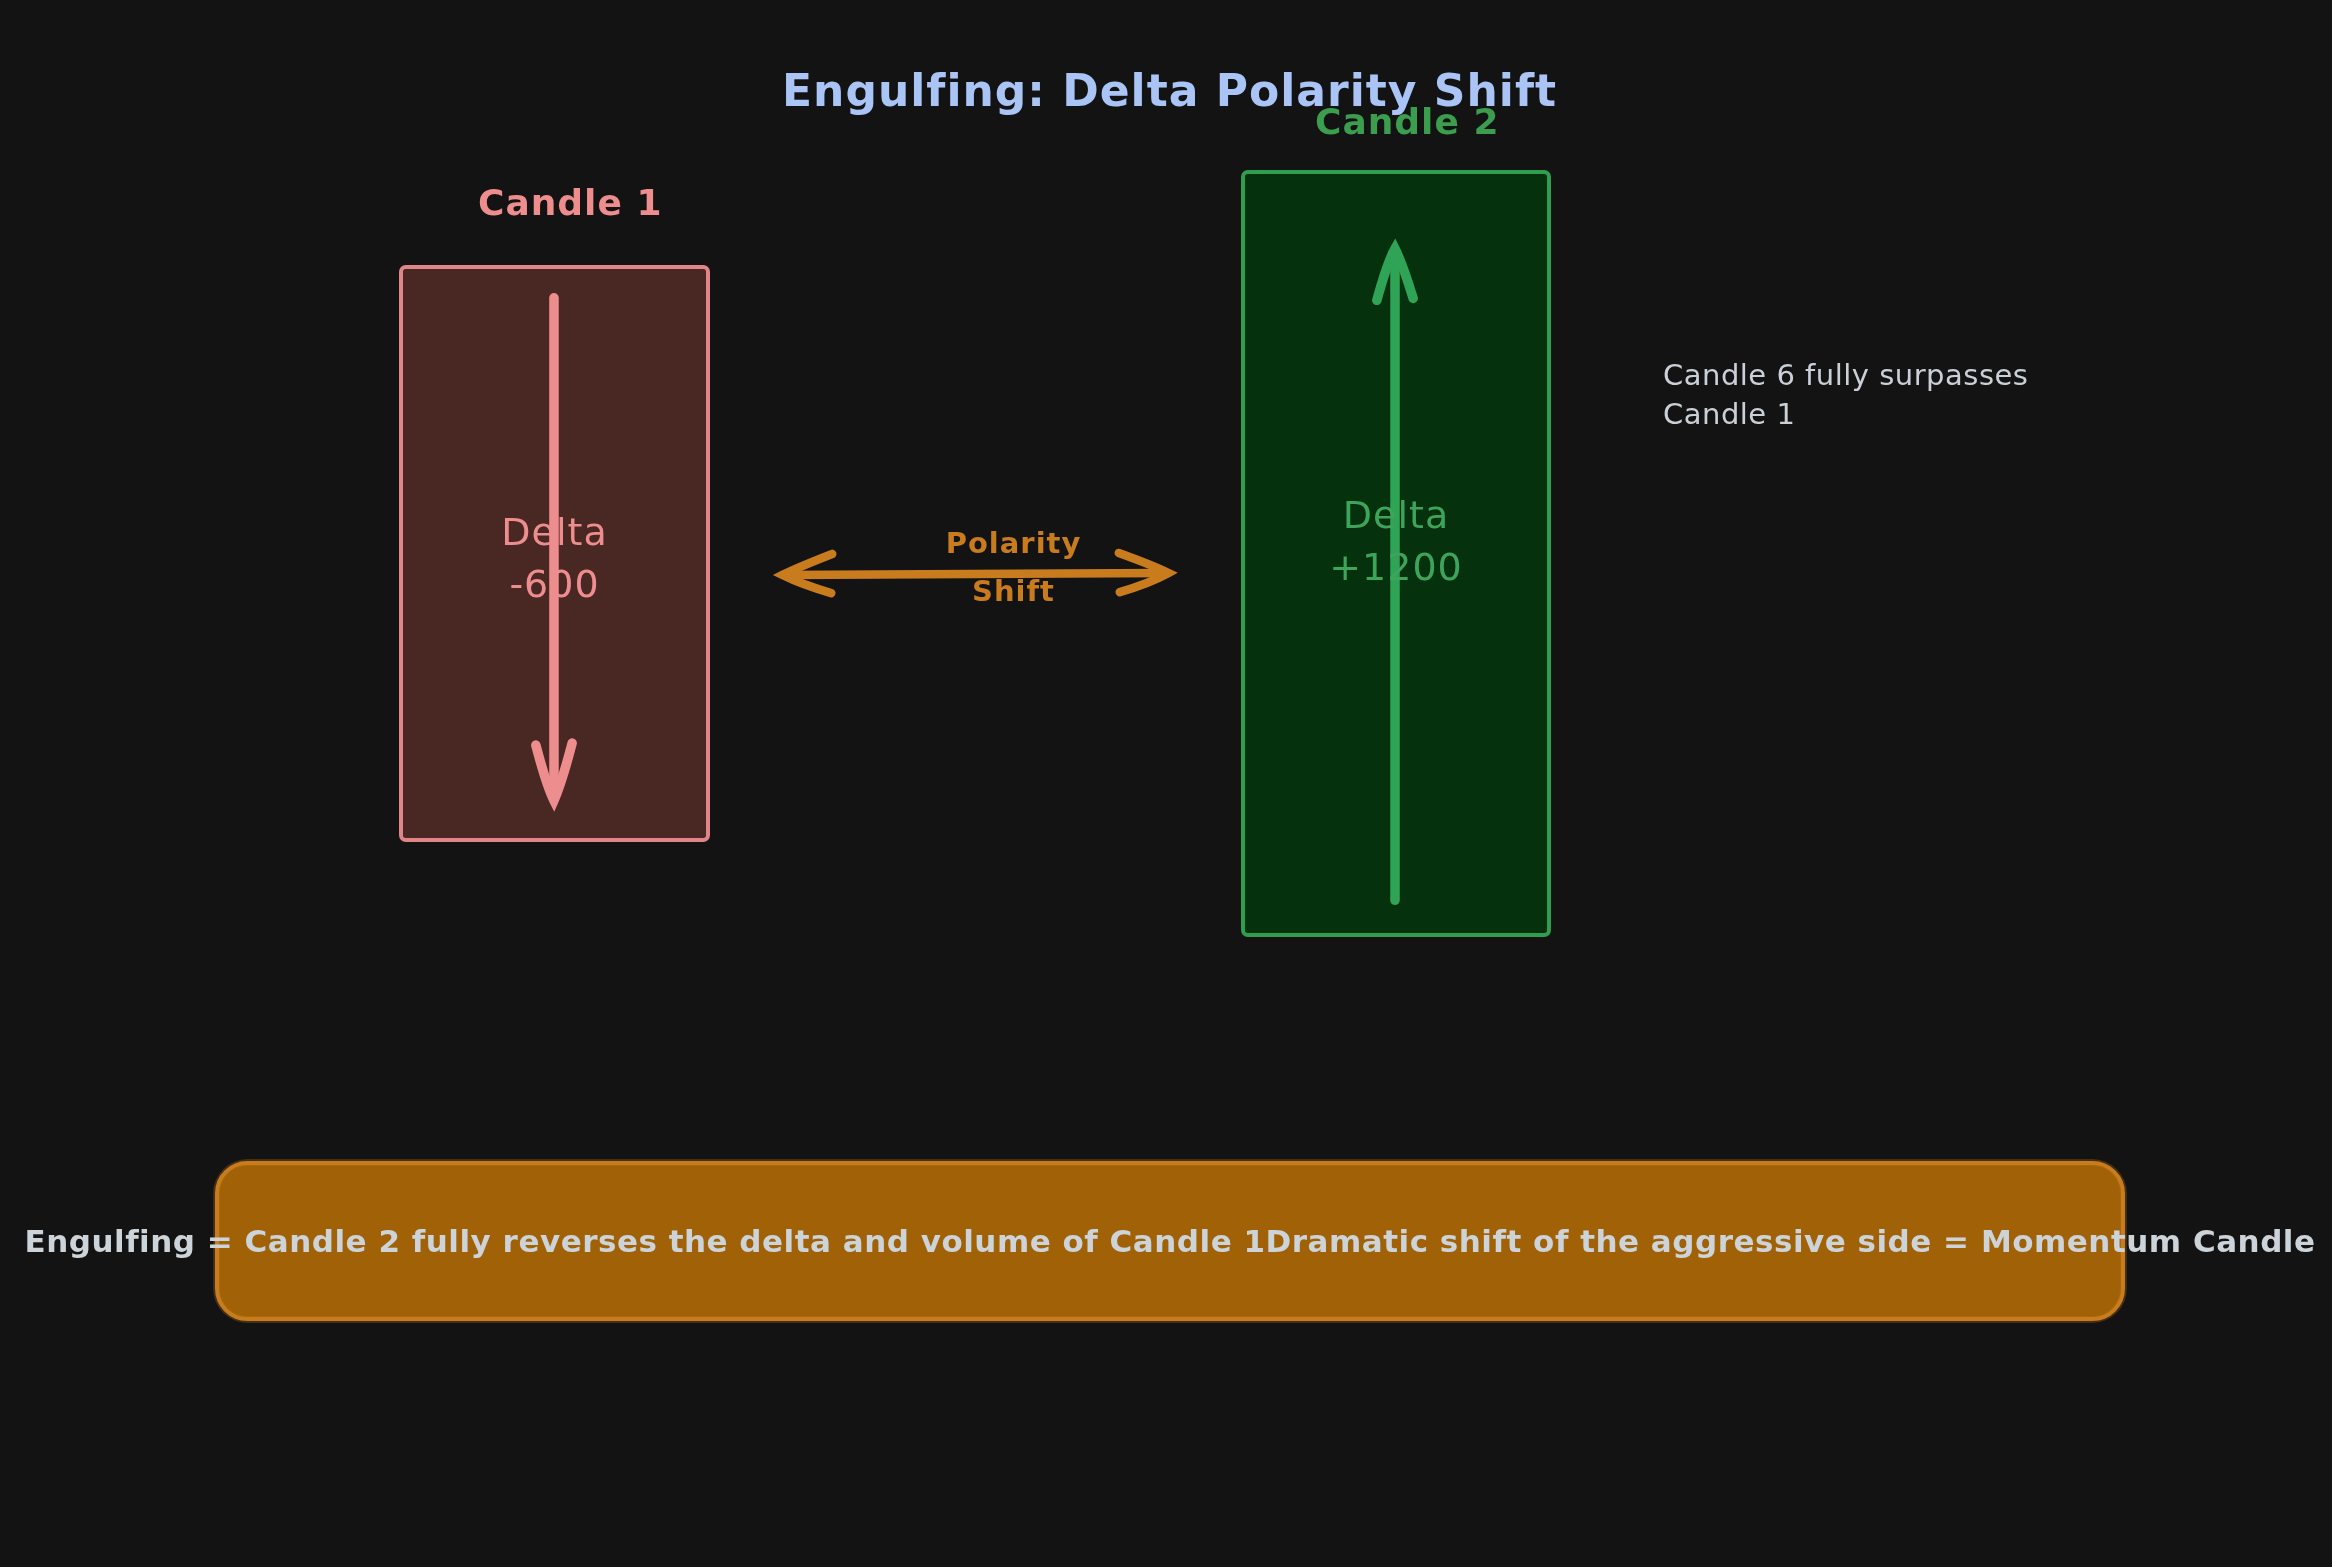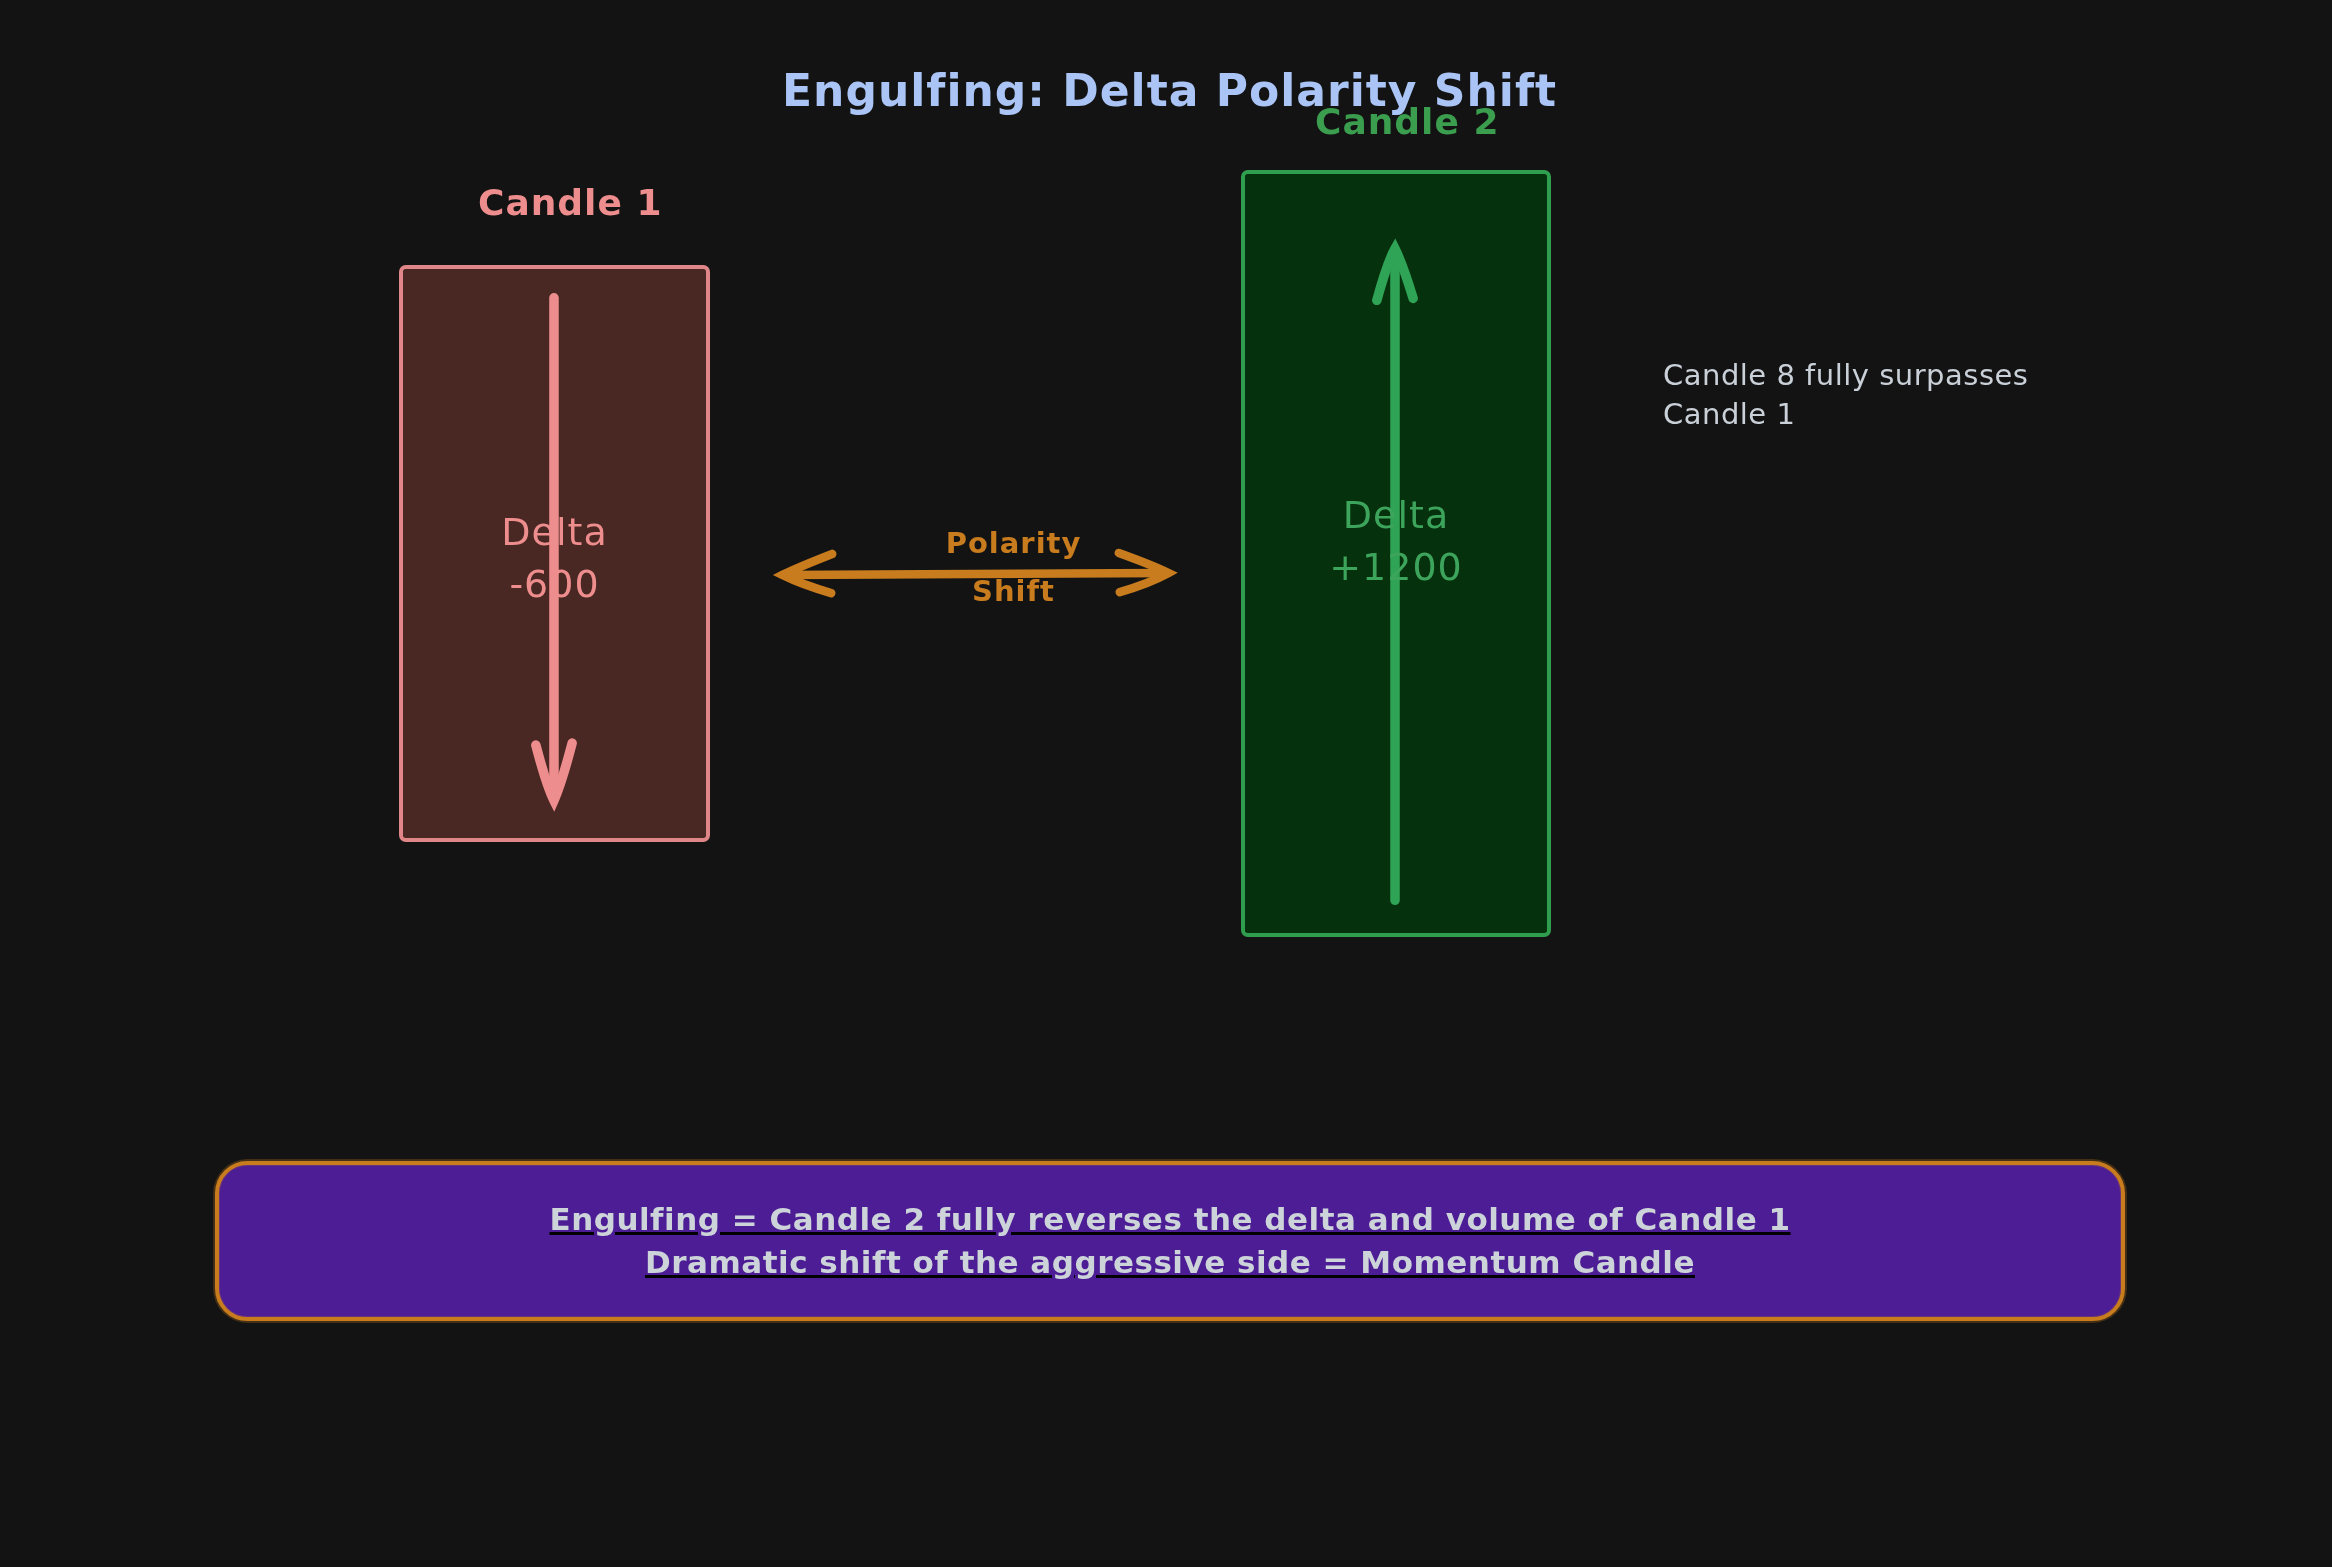--- a/index.html
+++ b/index.html
@@ -46,24 +46,24 @@
   .polarity-line2{left:899px;top:574px;}
 
   .annotation{
     position:absolute;left:1663px;top:356px;
     font-size:29px;line-height:39px;color:#c9d0d8;letter-spacing:0.5px;
     font-weight:500;white-space:nowrap;
   }
 
   .callout{
     position:absolute;left:215px;top:1161px;width:1910px;height:160px;
-    box-sizing:border-box;background:#4c1d95;
+    box-sizing:border-box;background:#a16207;
     border:4.8px solid #c87c1e;border-radius:32.5px;
     box-shadow:0 0 0 1.9px rgba(200,124,30,.28), inset 0 0 0 1px rgba(200,124,30,.22);
-    display:flex;flex-direction:column;align-items:center;justify-content:center;text-decoration:underline;
+    display:flex;align-items:center;justify-content:center;
   }
   .callout-line{
     font-size:31px;line-height:43px;color:#ccd3d9;font-weight:600;
     letter-spacing:0.5px;text-align:center;white-space:nowrap;
   }
 </style>
 </head>
 <body>
 
 <div class="canvas">
@@ -98,21 +98,21 @@
 
   <svg class="polarity-arrow" width="421" height="86" viewBox="0 0 440 90">
     <path d="M20 46 L420 44" stroke="#c87c1e" stroke-width="9" stroke-linecap="round" fill="none"></path>
     <path d="M70 24 Q34 38 18 46 Q38 56 69 65" stroke="#c87c1e" stroke-width="9" stroke-linecap="round" fill="none"></path>
     <path d="M370 23 Q406 36 422 44 Q402 55 371 64" stroke="#c87c1e" stroke-width="9" stroke-linecap="round" fill="none"></path>
   </svg>
   <div class="polarity-line polarity-line1">Polarity</div>
   <div class="polarity-line polarity-line2">Shift</div>
 
   <div class="annotation">
-    <div>Candle 8 fully surpasses</div>
+    <div>Candle 6 fully surpasses</div>
     <div>Candle 1</div>
   </div>
 
   <div class="callout">
     <div class="callout-line">Engulfing = Candle 2 fully reverses the delta and volume of Candle 1</div>
     <div class="callout-line">Dramatic shift of the aggressive side = Momentum Candle</div>
   </div>
 
 </div>
 

